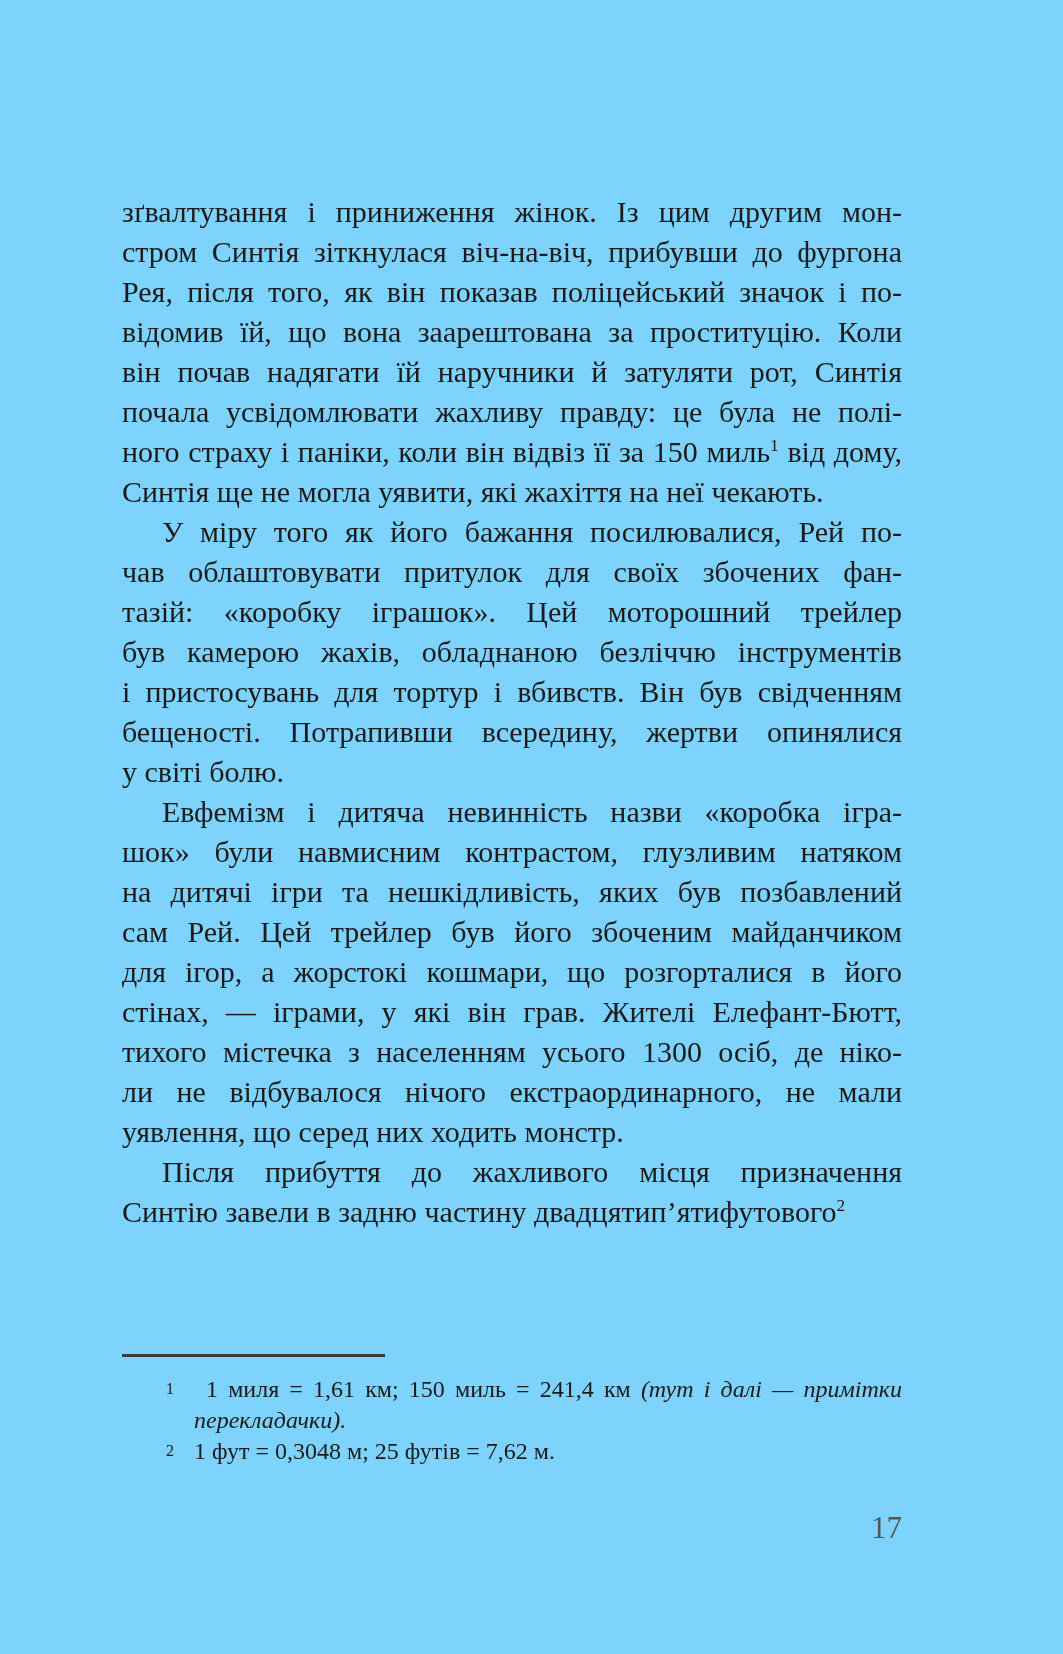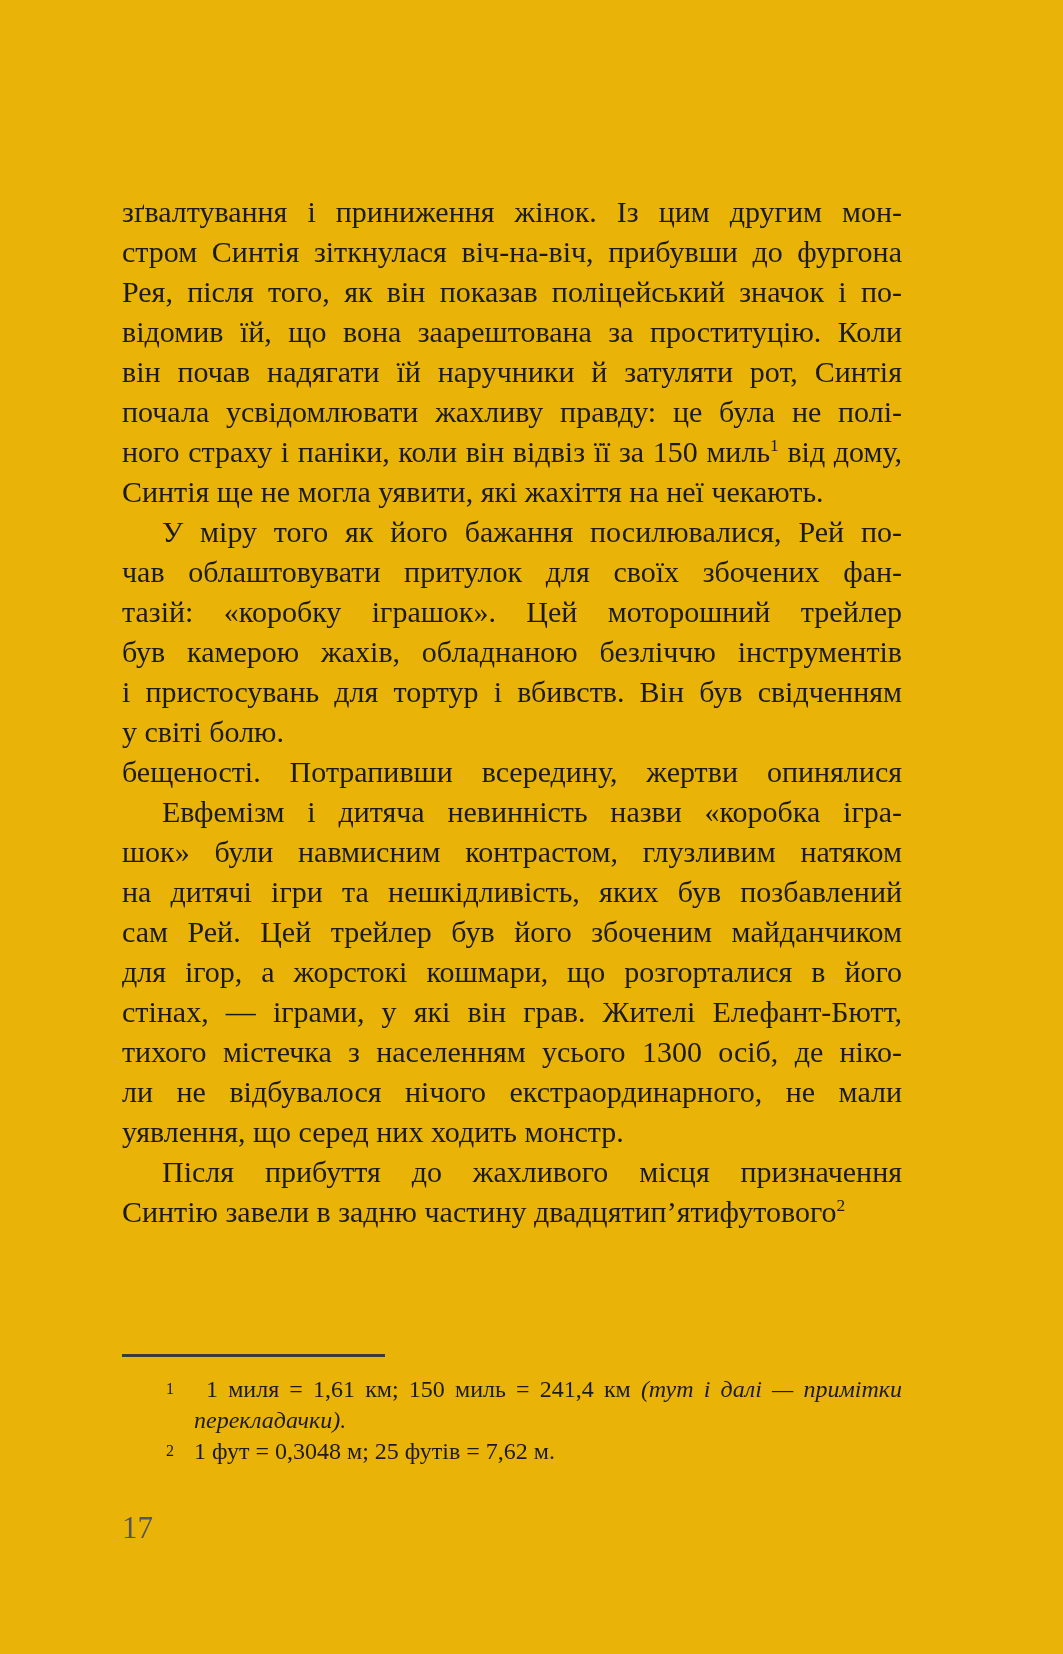--- a/index.html
+++ b/index.html
@@ -5,21 +5,21 @@
   html, body {
     margin: 0;
     padding: 0;
     background: #e9e9e9;
   }
   .page {
     position: relative;
     width: 1063px;
     height: 1654px;
     margin: 0 auto;
-    background: #eab308;
+    background: #7dd3fc;
     font-family: "Liberation Serif", "DejaVu Serif", serif;
     color: #1b1b1b;
     overflow: hidden;
   }
   .text-block {
     position: absolute;
     left: 122px;
     top: 192px;
     width: 780px;
   }
@@ -74,21 +74,21 @@
   }
   .fn-line.fjust {
     text-align-last: justify;
     margin-left: 12px;
   }
   .page-number {
     position: absolute;
     left: 122px;
     top: 1510px;
     width: 780px;
-    text-align: left;
+    text-align: right;
     font-size: 31px;
     line-height: 36px;
     color: #565656;
   }
 </style>
 </head>
 <body>
 
 <div class="page">
   <div class="text-block" id="body-text">
@@ -101,22 +101,22 @@
         <div class="line">почала усвідомлювати жахливу правду: це була не полі-</div>
         <div class="line">ного страху і паніки, коли він відвіз її за 150 миль<sup>1</sup> від дому,</div>
         <div class="line last">Синтія ще не могла уявити, які жахіття на неї чекають.</div>
       </div>
       <div>
         <div class="line indent">У міру того як його бажання посилювалися, Рей по-</div>
         <div class="line">чав облаштовувати притулок для своїх збочених фан-</div>
         <div class="line">тазій: «коробку іграшок». Цей моторошний трейлер</div>
         <div class="line">був камерою жахів, обладнаною безліччю інструментів</div>
         <div class="line">і пристосувань для тортур і вбивств. Він був свідченням</div>
+        <div class="line">бещеності. Потрапивши всередину, жертви опинялися</div>
         <div class="line last">у світі болю.</div>
-        <div class="line">бещеності. Потрапивши всередину, жертви опинялися</div>
       </div>
       <div>
         <div class="line indent">Евфемізм і дитяча невинність назви «коробка ігра-</div>
         <div class="line">шок» були навмисним контрастом, глузливим натяком</div>
         <div class="line">на дитячі ігри та нешкідливість, яких був позбавлений</div>
         <div class="line">сам Рей. Цей трейлер був його збоченим майданчиком</div>
         <div class="line">для ігор, а жорстокі кошмари, що розгорталися в його</div>
         <div class="line">стінах, — іграми, у які він грав. Жителі Елефант-Бютт,</div>
         <div class="line">тихого містечка з населенням усього 1300 осіб, де ніко-</div>
         <div class="line">ли не відбувалося нічого екстраординарного, не мали</div>

